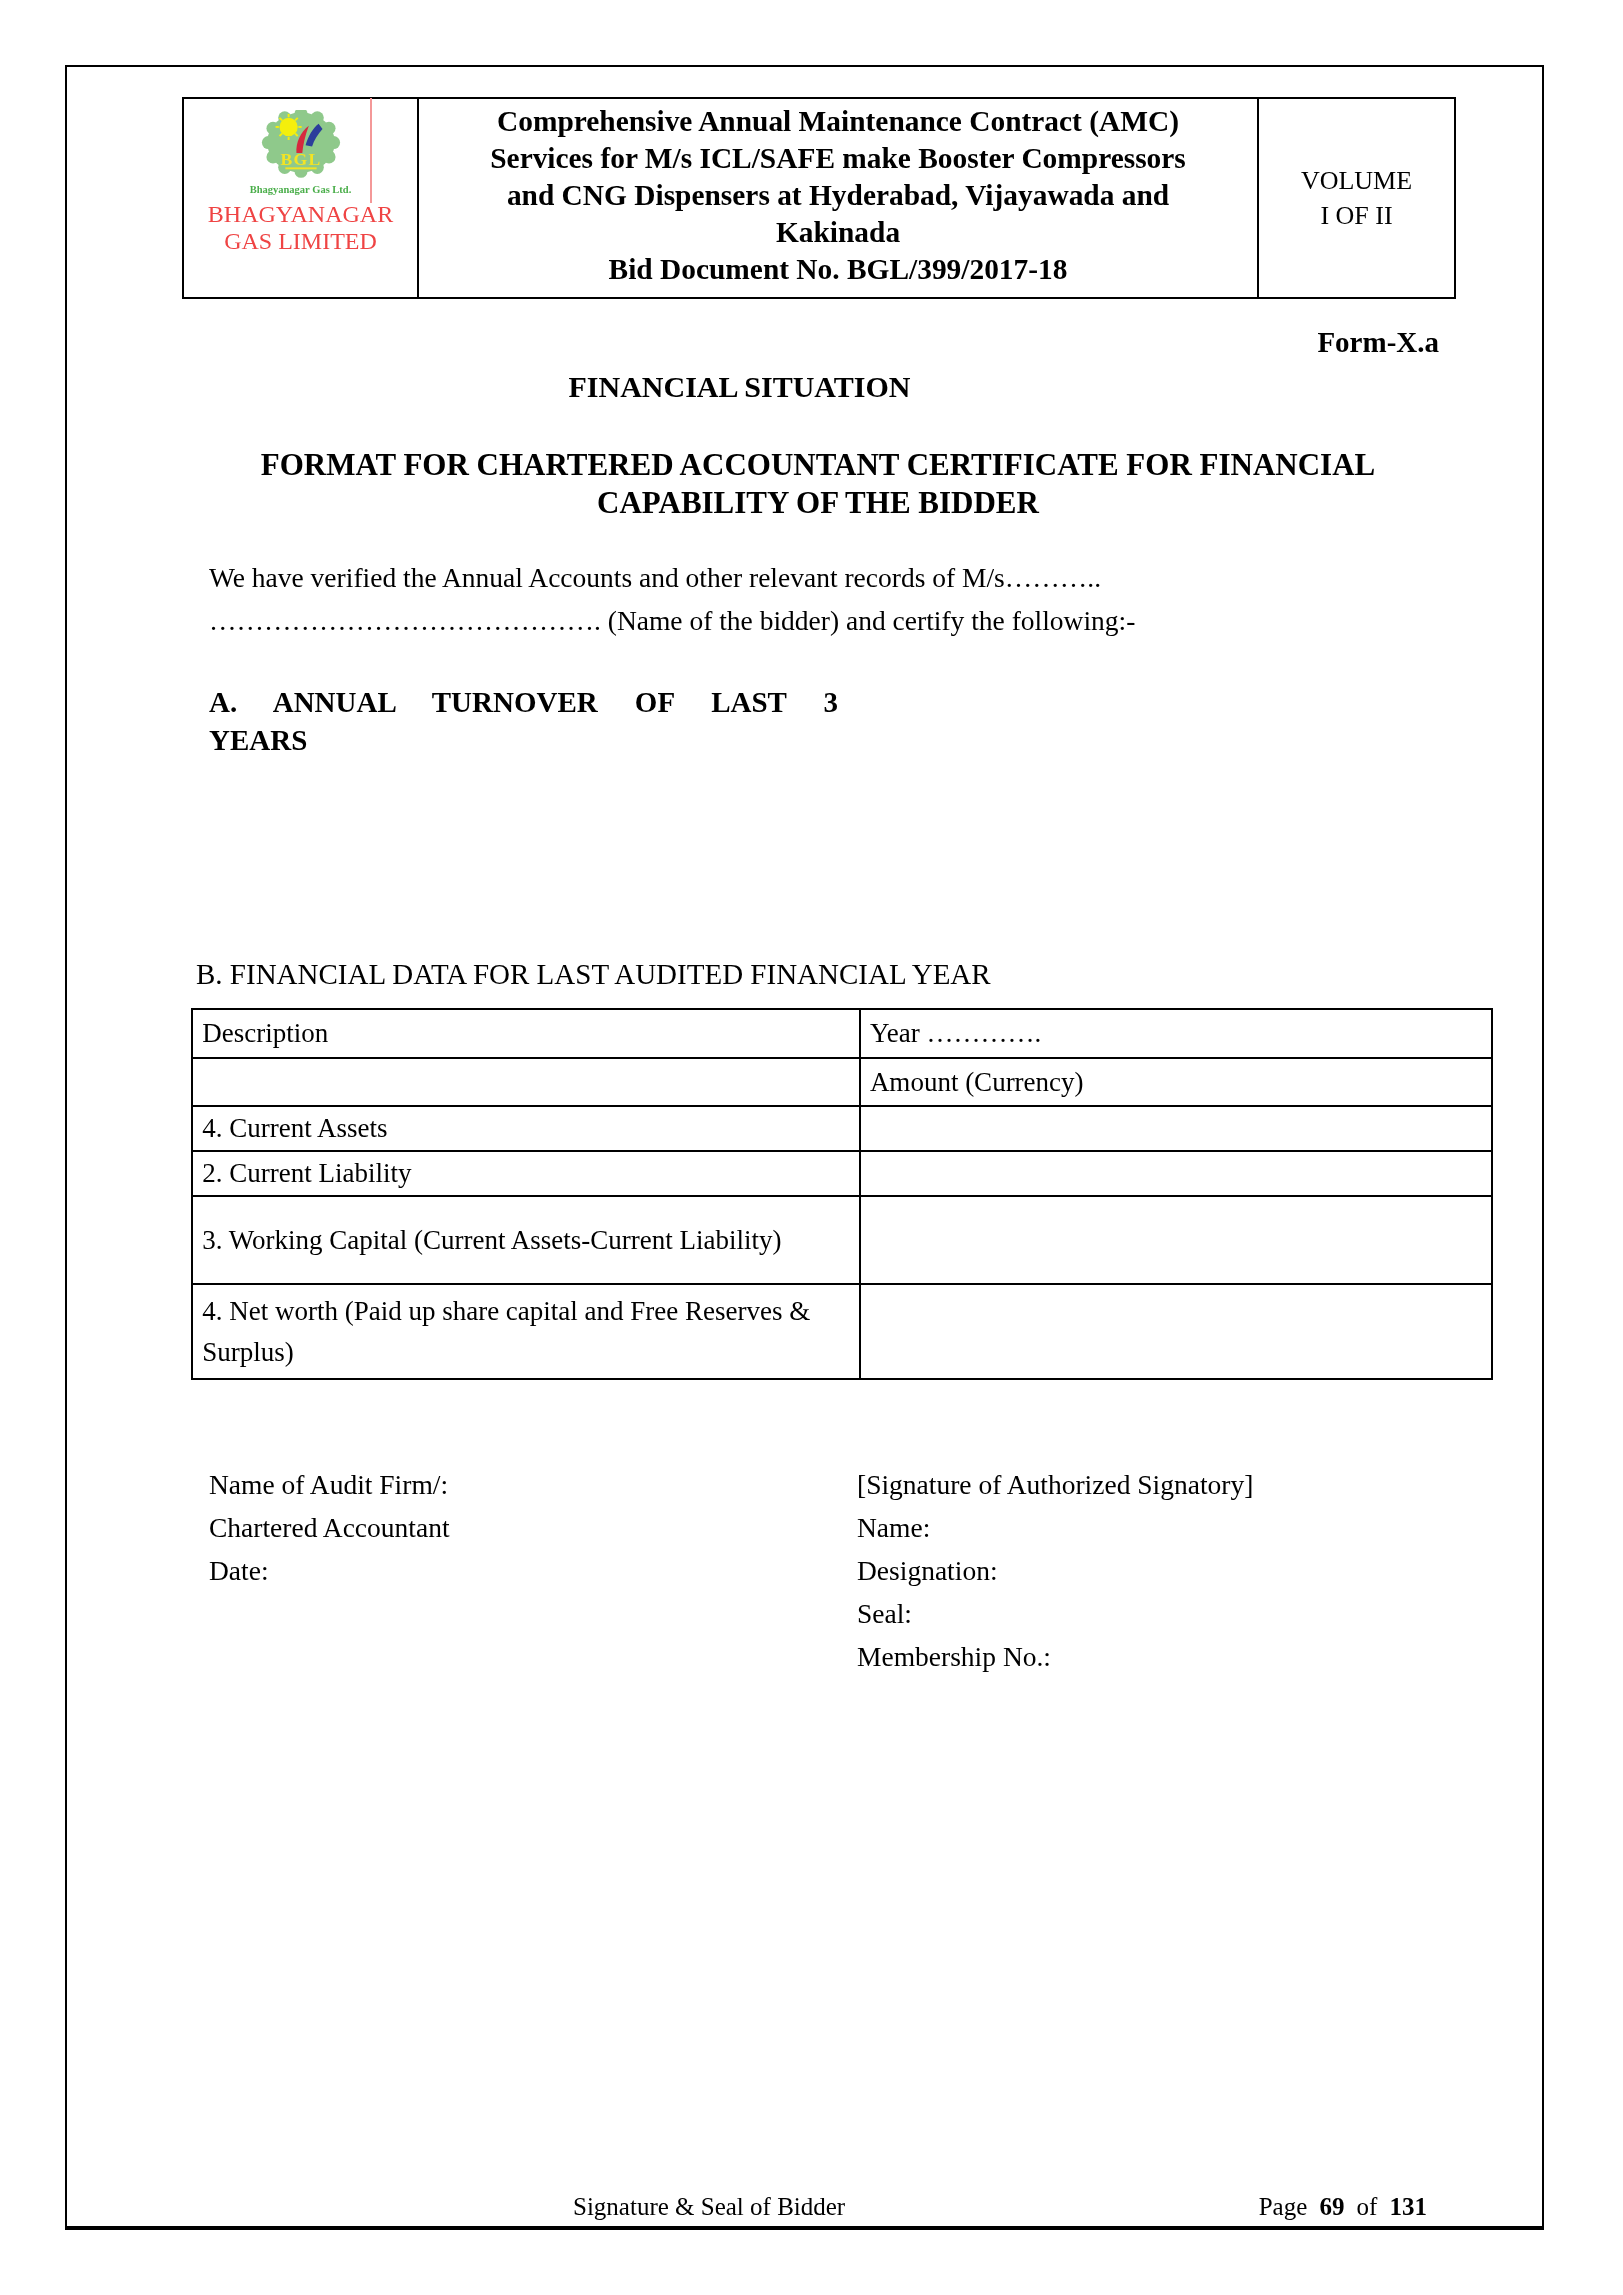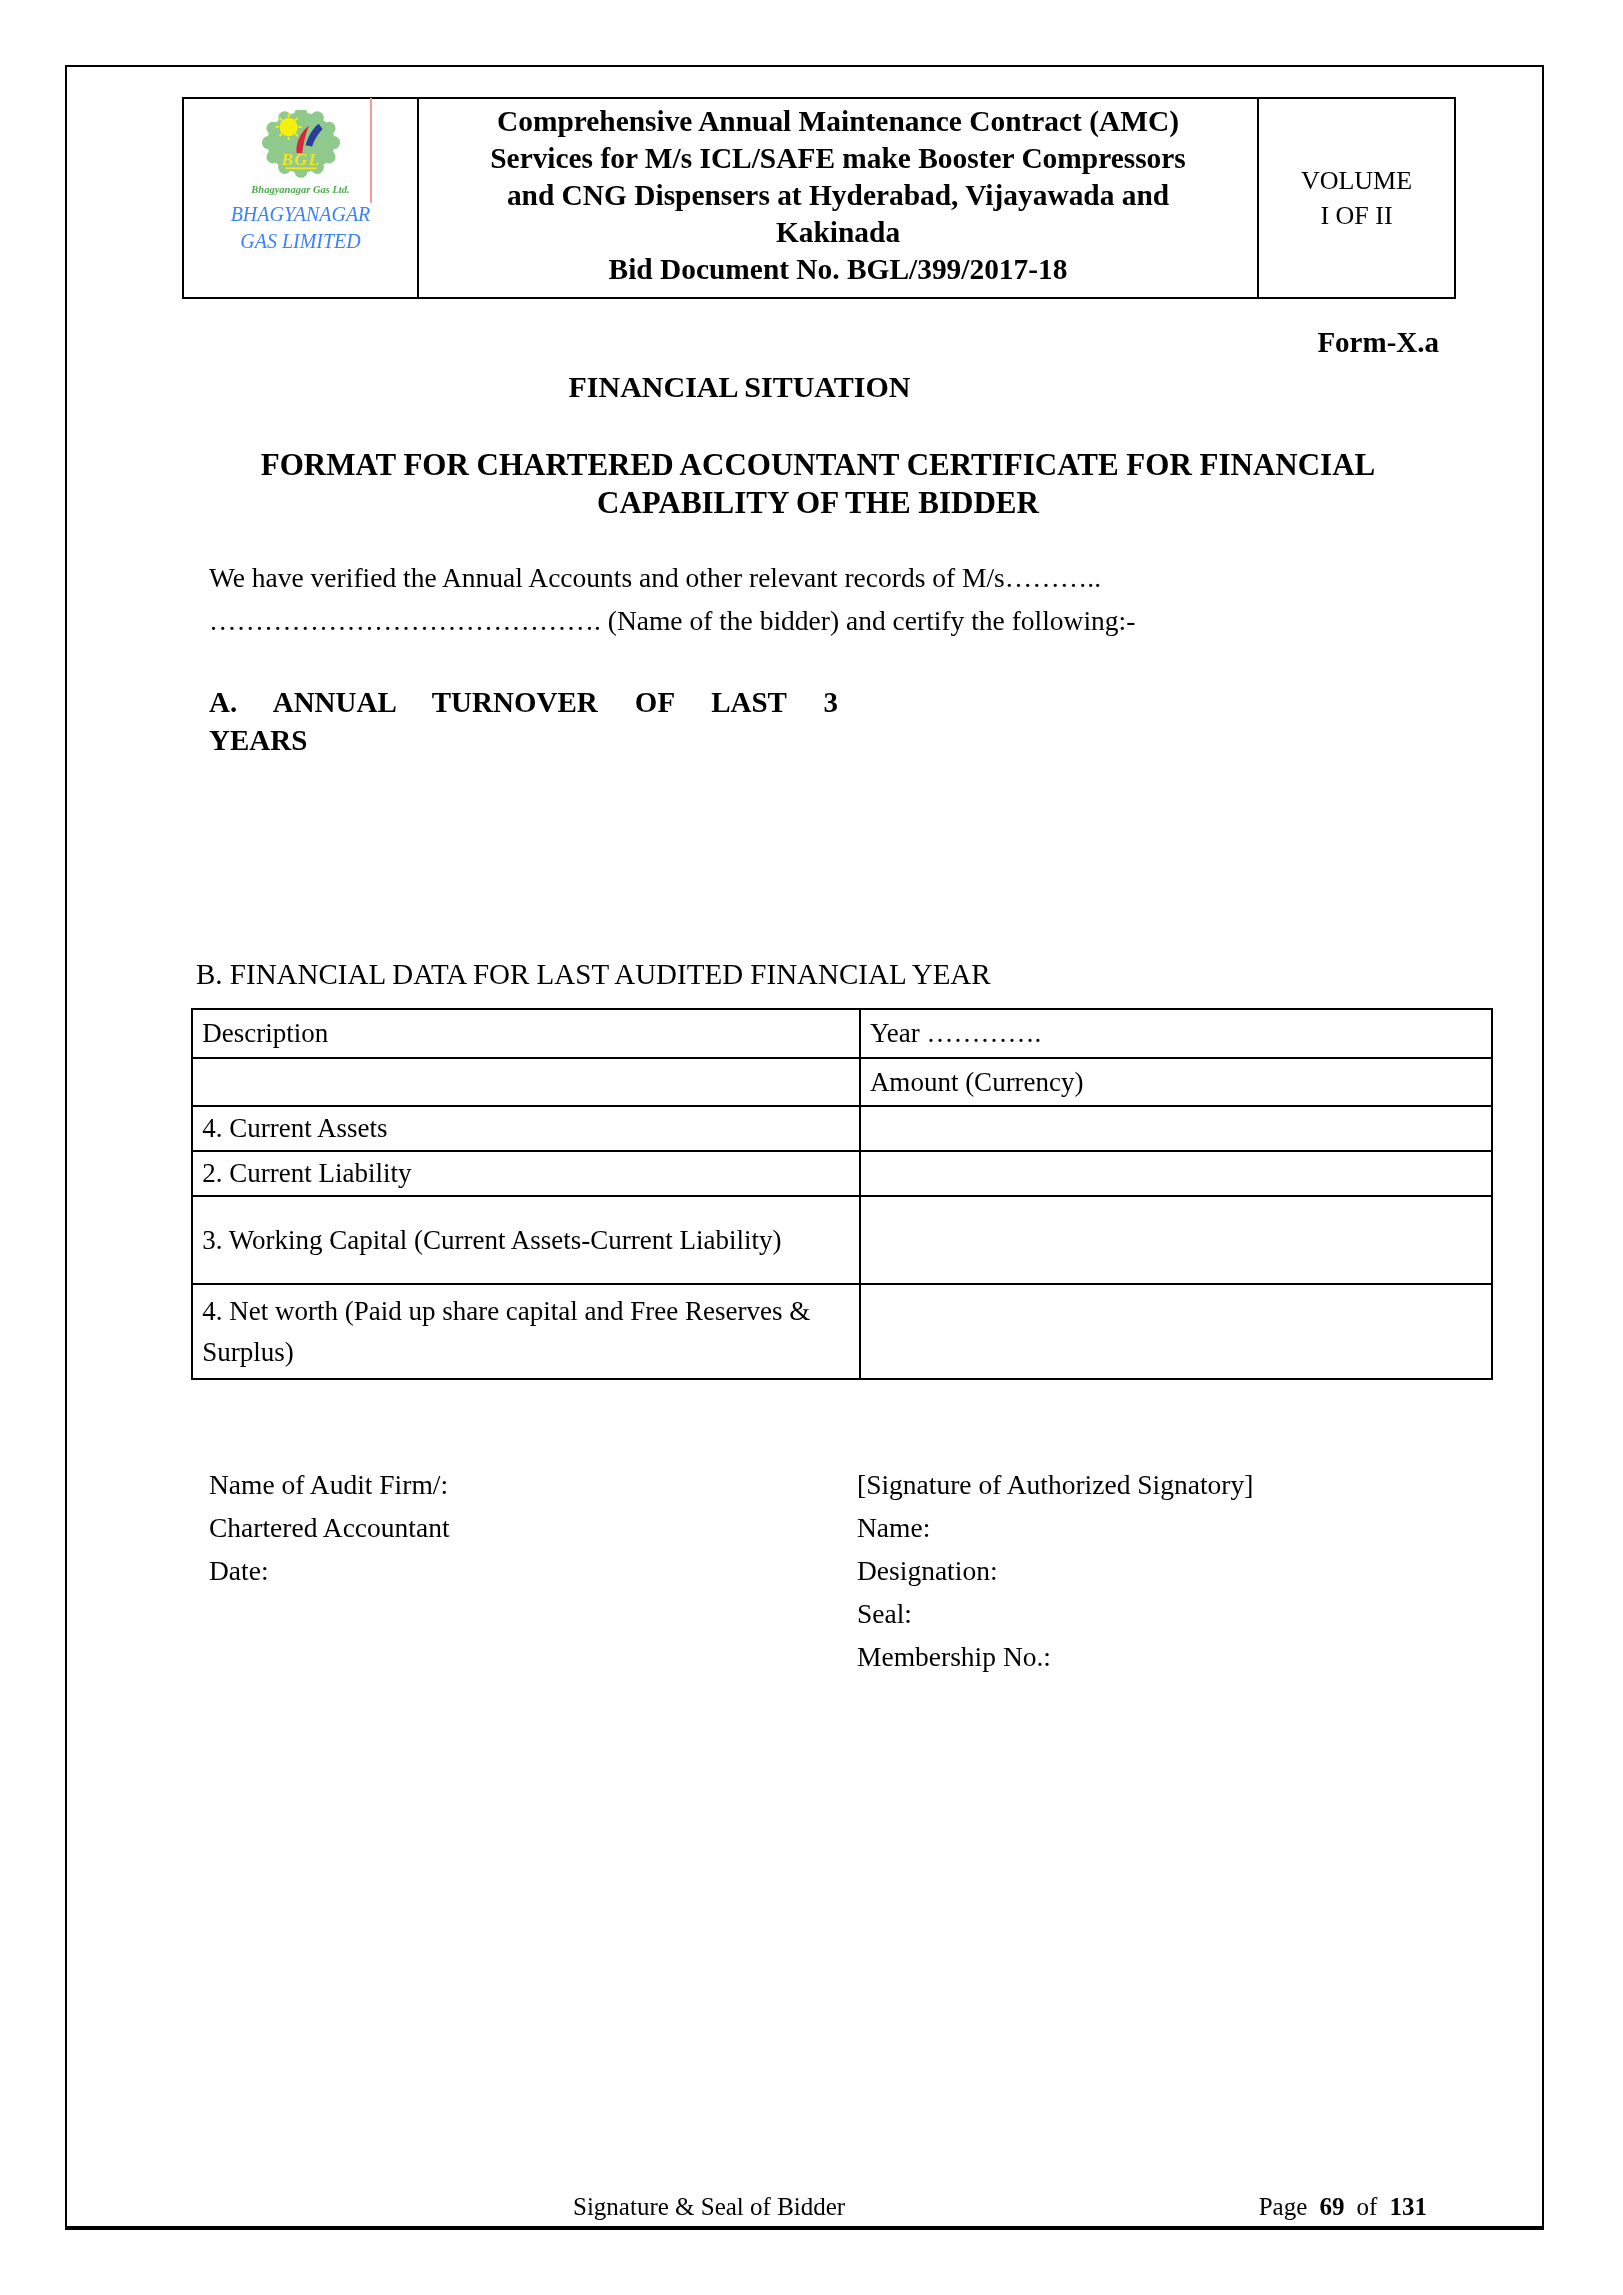--- a/index.html
+++ b/index.html
@@ -6,28 +6,28 @@
   .page{position:relative;width:1623px;height:2295px;background:#ffffff;
         font-family:"Liberation Serif",serif;color:#000;overflow:hidden;}
   .abs{position:absolute;}
   .page-border{left:65px;top:65px;width:1479px;height:2165px;box-sizing:border-box;
                border:2.6px solid #000;border-bottom-width:4.6px;}
 
   
   .header-table{left:182px;top:97px;width:1274px;height:202px;box-sizing:border-box;
                 border:2px solid #000;display:flex;}
   .hcell{box-sizing:border-box;height:100%;}
-  .logo-cell{width:233px;text-align:center;padding-top:10.5px;position:relative;font-style:italic;}
+  .logo-cell{width:233px;text-align:center;padding-top:10.5px;position:relative;}
   .title-cell{flex:1;border-left:2px solid #000;border-right:2px solid #000;
               text-align:center;padding-top:4px;}
   .volume-cell{width:195px;display:flex;align-items:center;justify-content:center;
                text-align:center;}
   .logo-svg{display:block;margin:0 auto;width:88px;height:73px;}
   .logo-caption{font-size:10.5px;font-weight:bold;color:#4aae4a;margin-top:1.3px;}
-  .company-name{font-size:20px;line-height:27px;margin-top:6.5px;color:#3b82f6;}
+  .company-name{font-size:24px;line-height:27px;margin-top:6.5px;color:#ef4444;}
   .title-line{font-size:29.4px;font-weight:bold;line-height:37px;}
   .volume-text{font-size:26px;line-height:35px;}
   .artifact-line{left:370px;top:98px;width:2px;height:105px;background:#f49898;}
 
   
   .form-ref{top:326px;left:1112px;width:327px;text-align:right;font-size:29px;font-weight:bold;}
   .doc-title{top:370px;left:406px;width:667px;text-align:center;font-size:30px;font-weight:bold;}
   .main-heading{top:446px;left:190px;width:1256px;text-align:center;
                 font-size:31px;font-weight:bold;line-height:38px;}
   .intro{top:556px;left:209px;width:1243px;font-size:27.5px;line-height:43px;}

